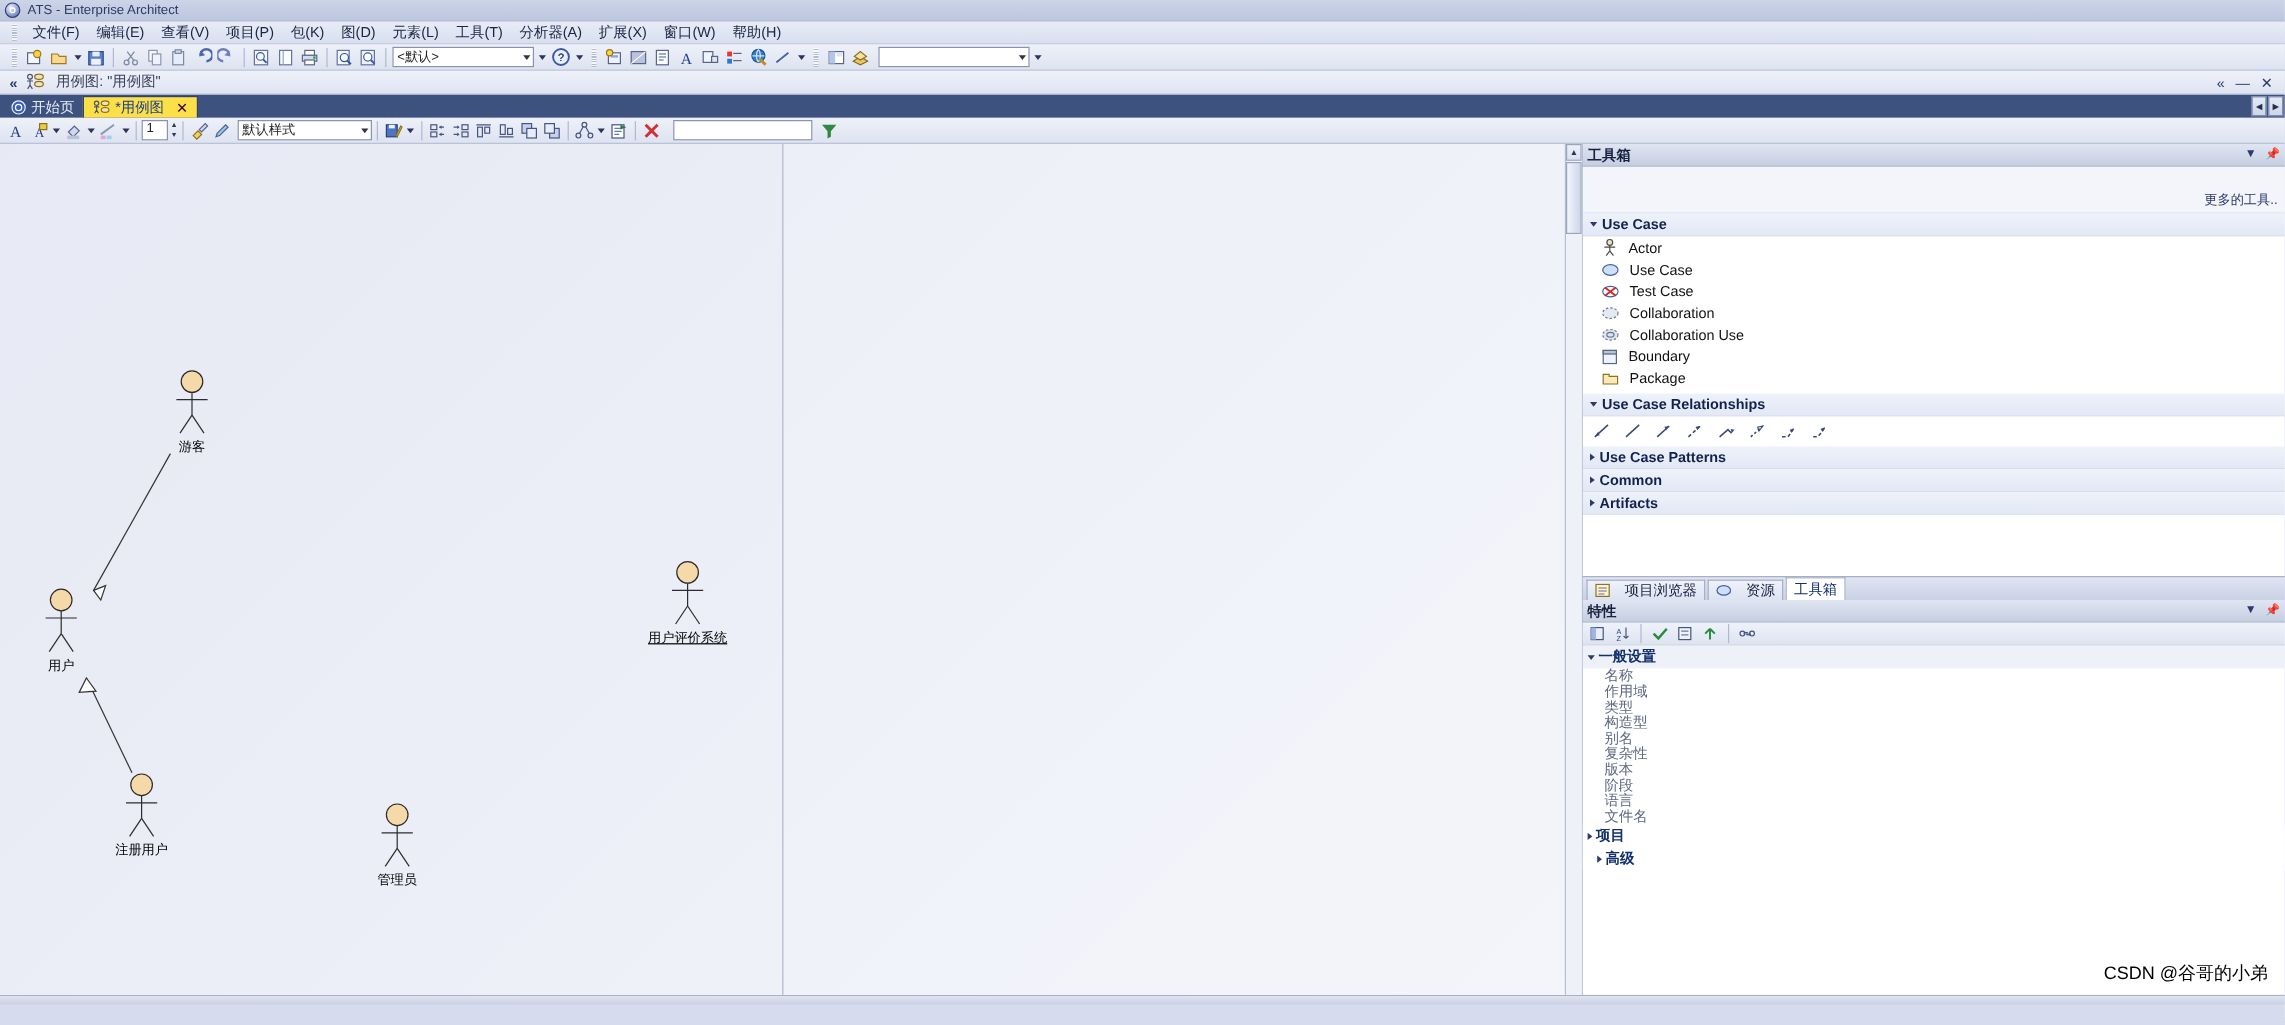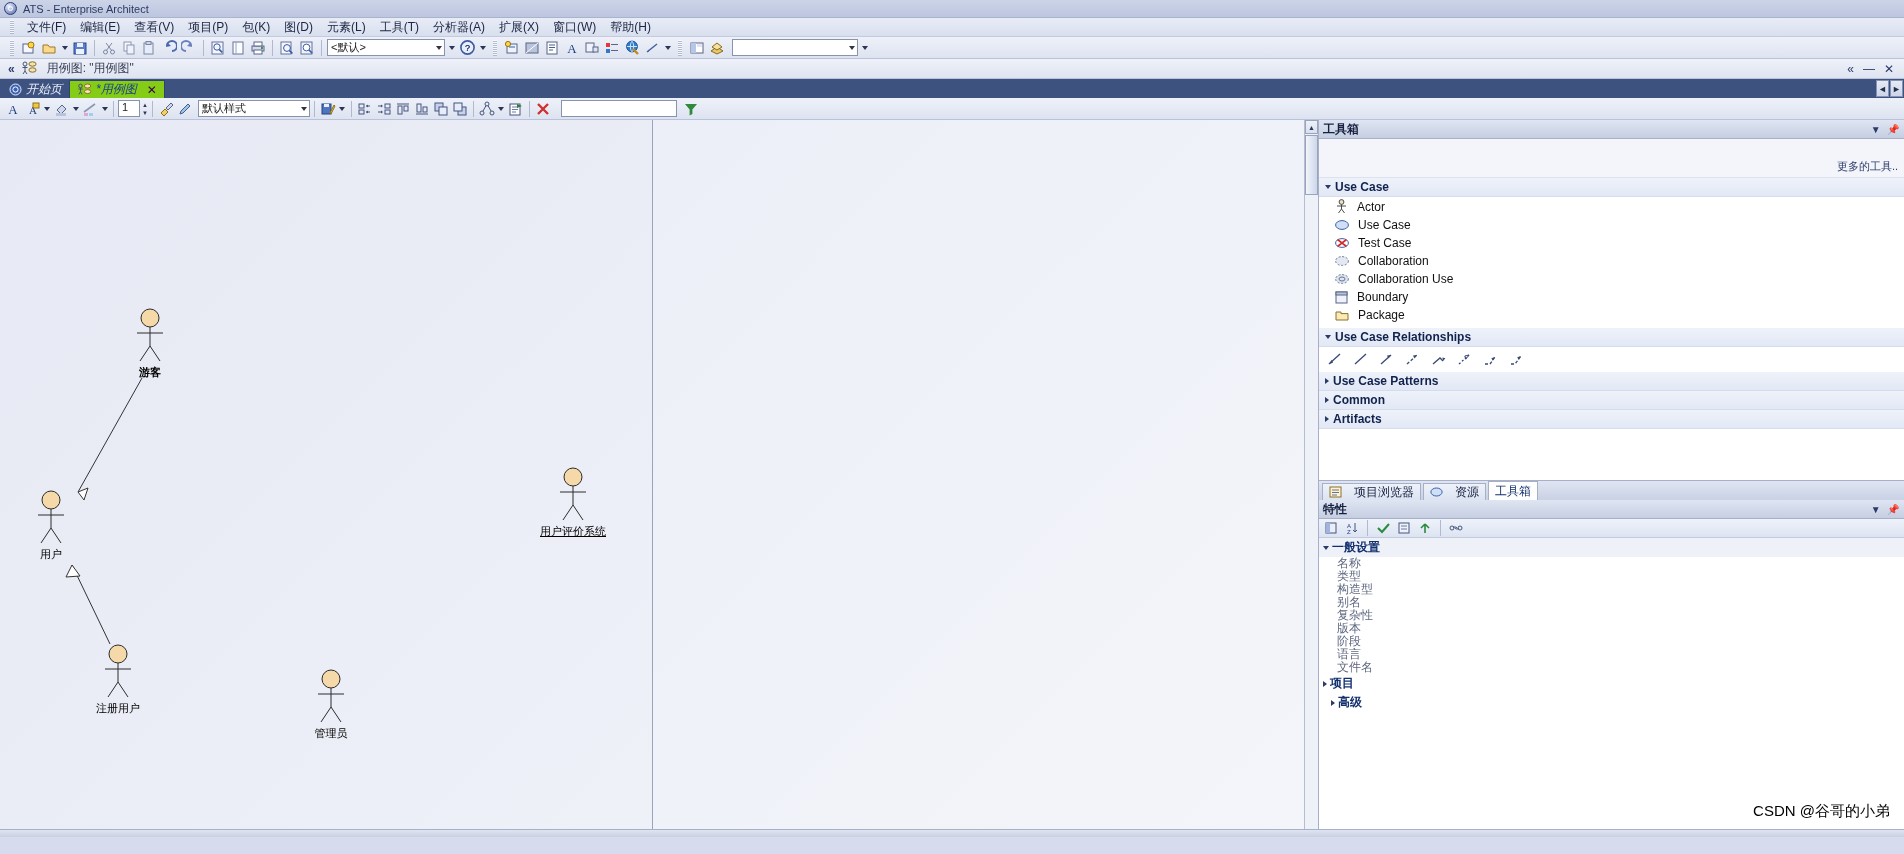--- a/index.html
+++ b/index.html
@@ -45,22 +45,22 @@
     border-bottom:1px solid #b9c2d8; display:flex; align-items:center; padding:0 4px; }
   .diagheader .chev { color:#2b3a6b; font-size:12px; margin:0 6px 0 4px; font-weight:bold; }
   .diagheader .btitle { font-size:12px; color:#394258; margin-left:10px; }
   .hdr-right { margin-left:auto; display:flex; align-items:center; gap:9px; padding-right:6px;
     color:#2b3a6b; font-size:12px; }
 
   
   .tabbar { height:19px; background:#3e5280; display:flex; align-items:flex-end;
     padding-left:2px; position:relative; }
   .tab { height:17px; display:flex; align-items:center; gap:4px; padding:0 7px;
-    font-size:12px; color:#e8edf8;font-style:italic; }
-  .tab.active { background:#84cc16; color:#1b3f8f; height:18px; border:1px solid #2f4270;
+    font-size:12px; color:#e8edf8; }
+  .tab.active { background:#fde047; color:#1b3f8f; height:18px; border:1px solid #2f4270;
     border-bottom:none; font-weight:normal; }
   .tab .xclose { margin-left:6px; color:#304; font-size:12px; }
   .tabnav { margin-left:auto; display:flex; align-items:center; height:19px; }
   .tabnav span { width:13px; height:17px; background:linear-gradient(#e6eaf4,#cdd5e7);
     border:1px solid #8492b5; display:flex; align-items:center; justify-content:center;
     font-size:9px; color:#22304f; margin-right:1px; }
 
   
   .fmtbar { height:22px; background:linear-gradient(#eef1f9,#dde3f0);
     display:flex; align-items:center; padding-left:4px; border-bottom:1px solid #b9c2d8; gap:1px; }
@@ -530,21 +530,21 @@
         <g stroke="#333" fill="none">
           <line x1="142" y1="258" x2="78" y2="372"></line>
           <polygon points="78,372 88,368 84,380" fill="#fff" stroke="#333"></polygon>
         </g>
         <g stroke="#333" fill="none">
           <line x1="110" y1="524" x2="72" y2="445"></line>
           <polygon points="72,445 80,456 66,457" fill="#fff" stroke="#333"></polygon>
         </g>
       </svg>
 
-      <div class="actor" style="left:150px; top:188px;font-weight:bold;">
+      <div class="actor" style="left:160px; top:188px;">
         <svg width="34" height="56" viewBox="0 0 34 56">
           <circle cx="17" cy="10" r="9" fill="#f6d9a8" stroke="#2c2c2c"></circle>
           <line x1="17" y1="19" x2="17" y2="38" stroke="#2c2c2c"></line>
           <line x1="4" y1="25" x2="30" y2="25" stroke="#2c2c2c"></line>
           <line x1="17" y1="38" x2="7" y2="53" stroke="#2c2c2c"></line>
           <line x1="17" y1="38" x2="27" y2="53" stroke="#2c2c2c"></line>
         </svg>
         <div class="alabel">游客</div>
       </div>
 
@@ -793,20 +793,24 @@
       <div class="propsection open">
         <span class="tri"></span>
         <span>一般设置</span>
       </div>
 
       <div class="proprow">
         <span class="pname">名称</span>
         <span class="pval"></span>
       </div>
       <div class="proprow">
+        <span class="pname">作用域</span>
+        <span class="pval"></span>
+      </div>
+      <div class="proprow">
         <span class="pname">类型</span>
         <span class="pval"></span>
       </div>
       <div class="proprow">
         <span class="pname">构造型</span>
         <span class="pval"></span>
       </div>
       <div class="proprow">
         <span class="pname">别名</span>
         <span class="pval"></span>

